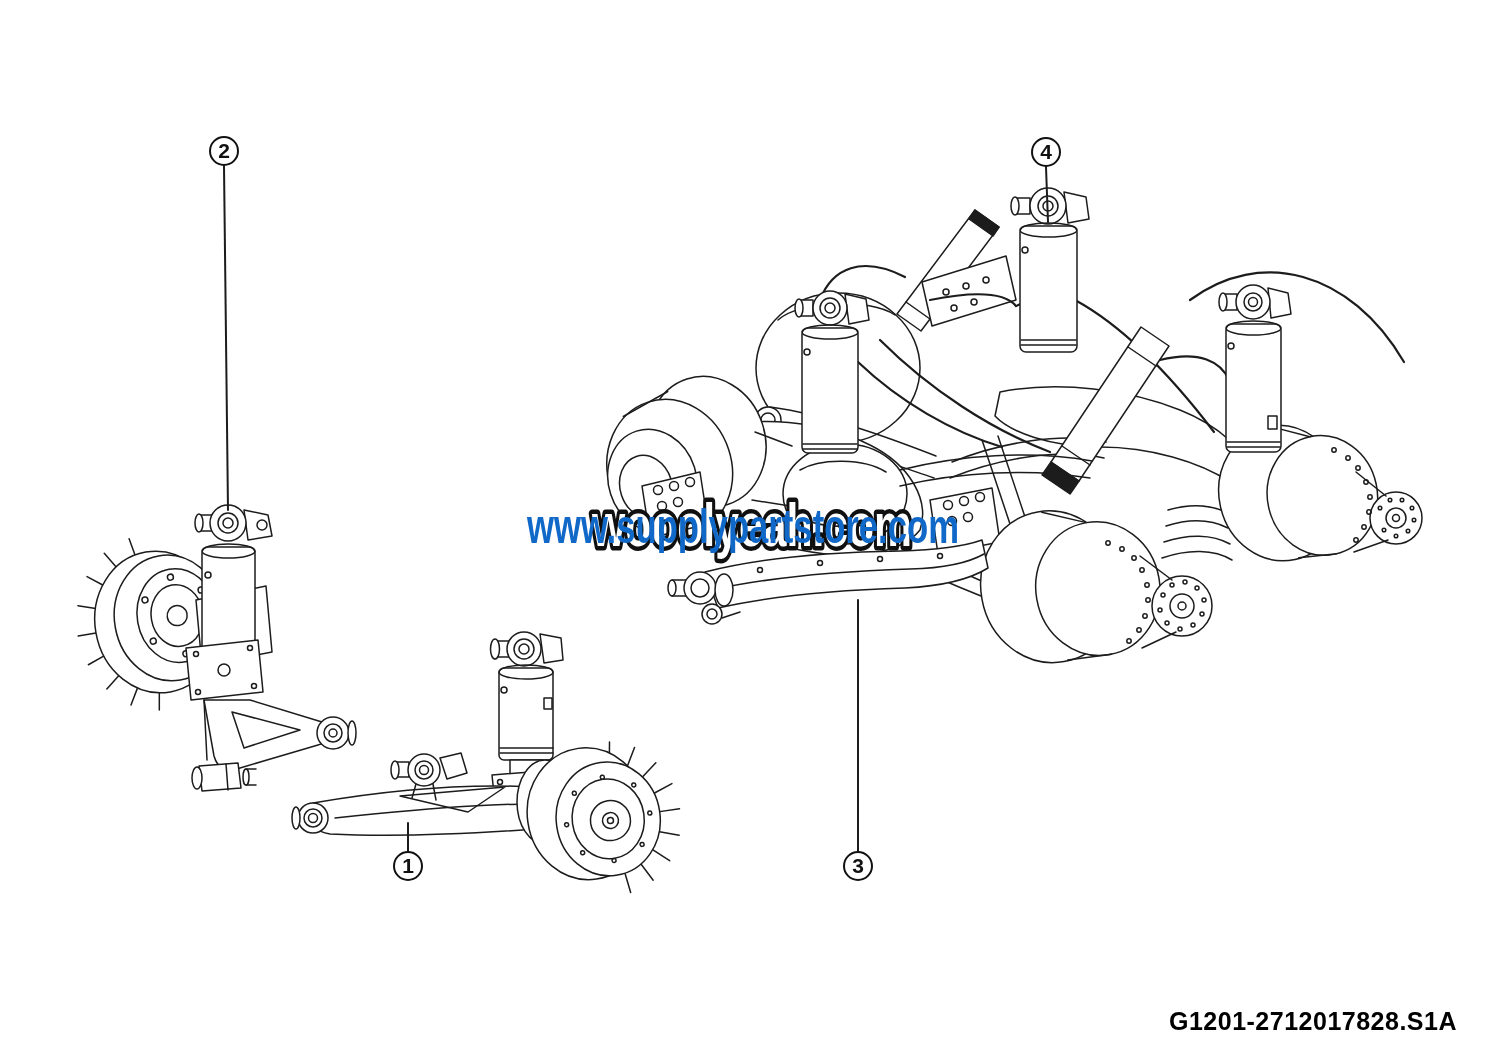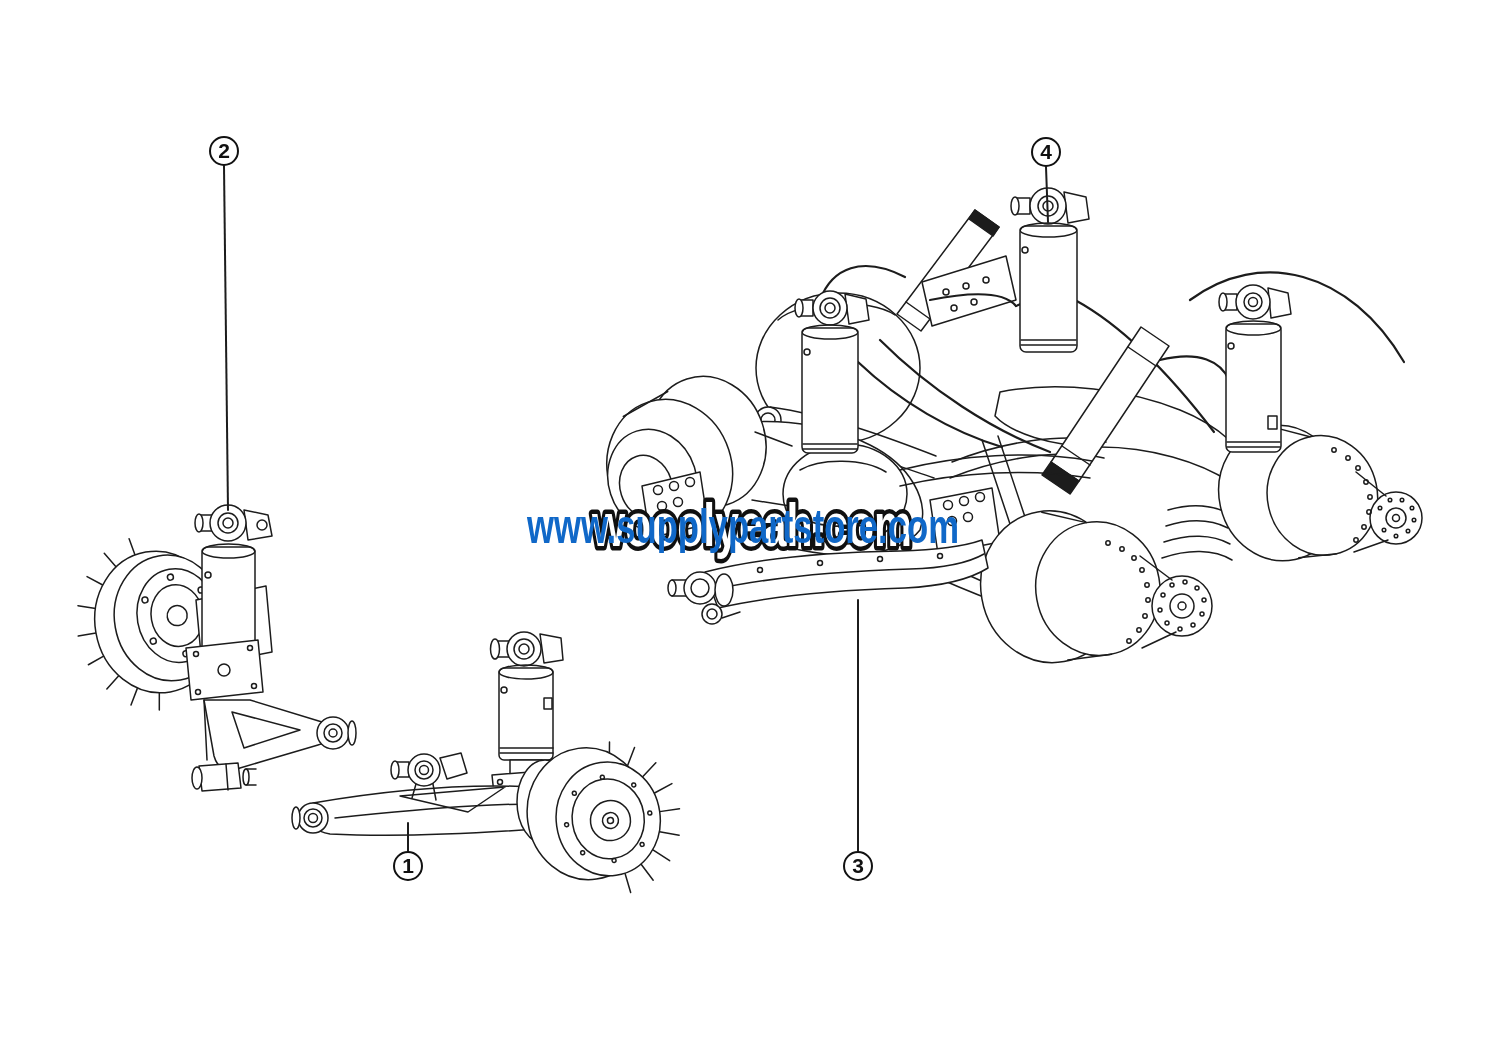--- a/index.html
+++ b/index.html
@@ -383,14 +383,15 @@
 <div class="callout" style="left:224px;top:151px">
       <span>2</span>
     </div>
 <div class="callout" style="left:858px;top:866px">
       <span>3</span>
     </div>
 <div class="callout" style="left:1046px;top:152px">
       <span>4</span>
     </div>
 
+<div class="part-number">G1201-2712017828.S1A</div>
 
 </div>
 
 </body></html>

